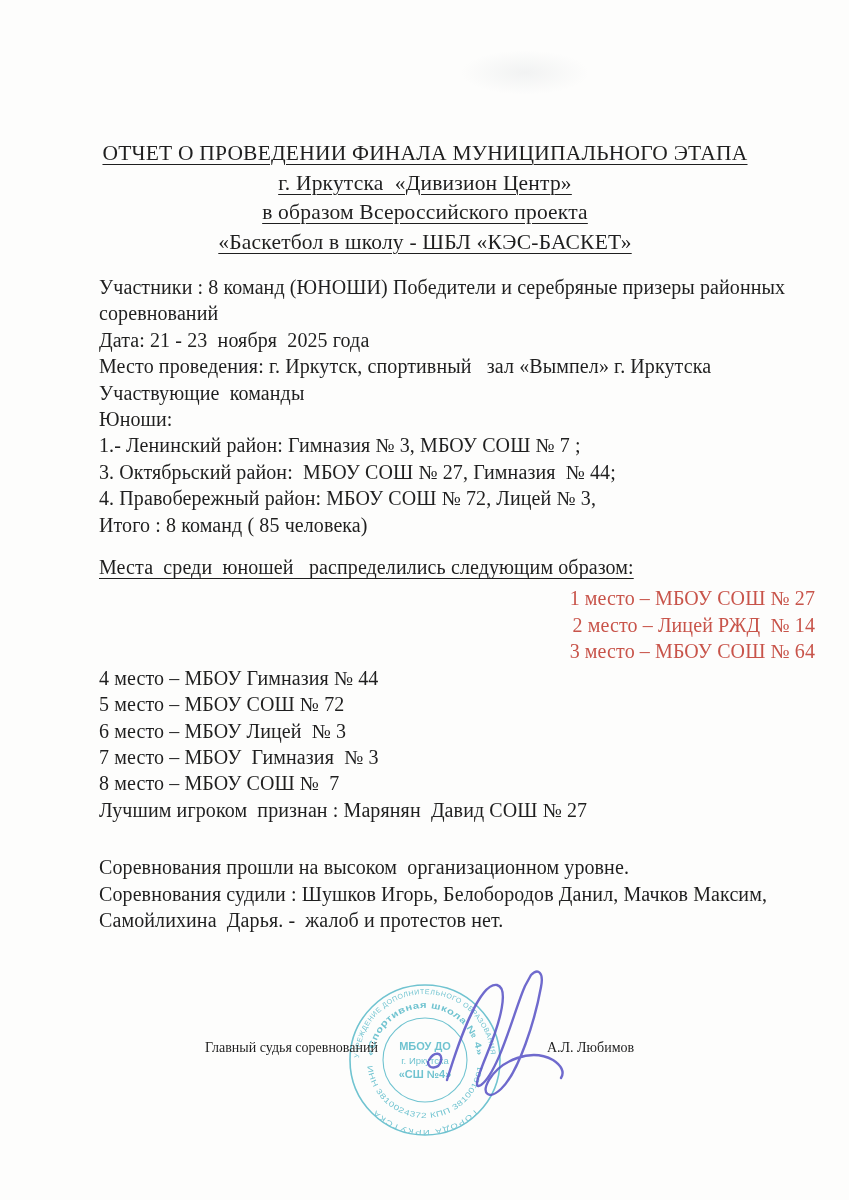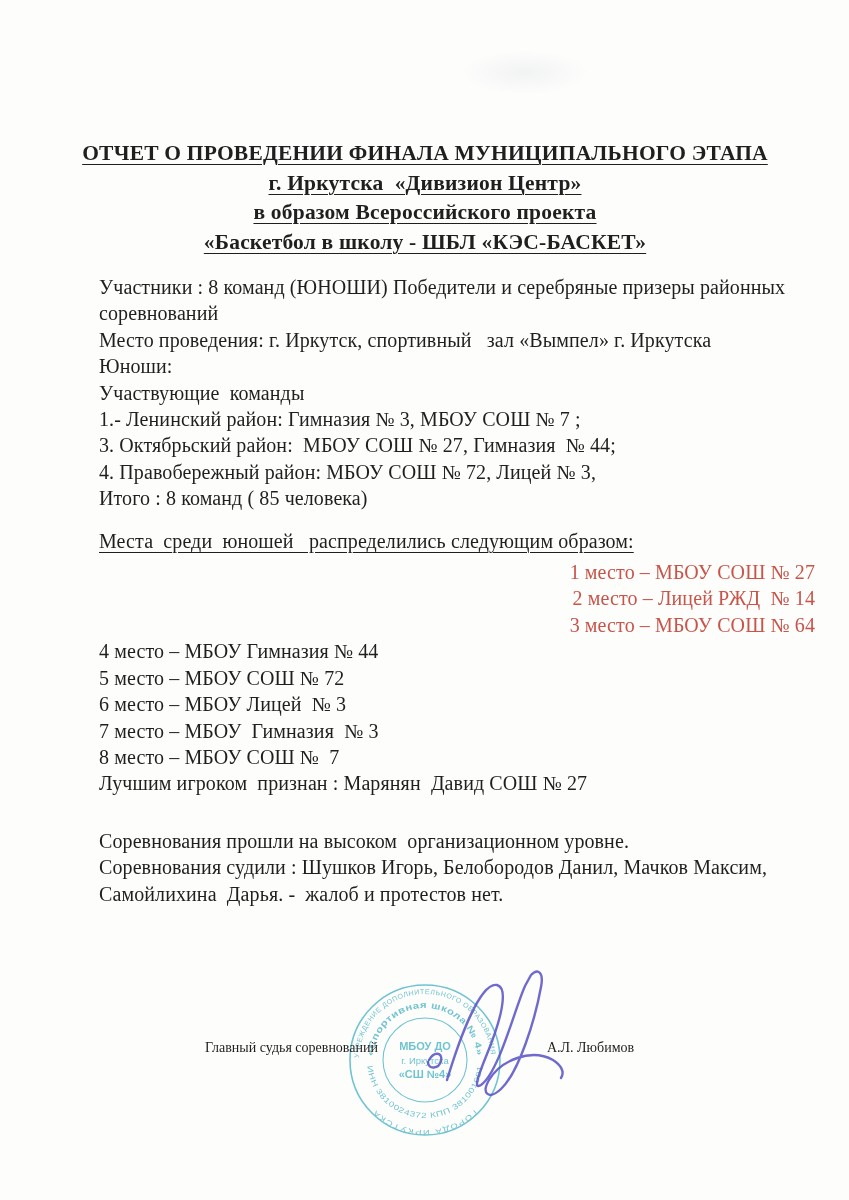--- a/index.html
+++ b/index.html
@@ -24,21 +24,20 @@
     text-align:center;
     font-size:21.5px;
     line-height:29.5px;
     letter-spacing:0.2px;
   }
   .title-block .t-line{
     text-decoration:underline;
     text-decoration-thickness:1.3px;
     text-underline-offset:4px;
     white-space:pre-wrap;
-    font-weight:bold;
   }
   .body-block{
     position:absolute;top:274px;left:99px;width:716px;
     font-size:20px;
     line-height:26.4px;
     letter-spacing:0.1px;
   }
   .line{white-space:pre-wrap;}
   .results-heading{
     margin-top:16px;
@@ -76,23 +75,24 @@
   <div class="title-block">
     <div class="t-line">ОТЧЕТ О ПРОВЕДЕНИИ ФИНАЛА МУНИЦИПАЛЬНОГО ЭТАПА</div>
     <div class="t-line">г. Иркутска  «Дивизион Центр»</div>
     <div class="t-line">в образом Всероссийского проекта</div>
     <div class="t-line">«Баскетбол в школу - ШБЛ «КЭС-БАСКЕТ»</div>
   </div>
 
   <div class="body-block">
     <div class="line">Участники : 8 команд (ЮНОШИ) Победители и серебряные призеры районных</div>
     <div class="line">соревнований</div>
+    <div class="line">Дата: 21 - 23  ноября  2025 года</div>
     <div class="line">Место проведения: г. Иркутск, спортивный   зал «Вымпел» г. Иркутска</div>
+    <div class="line">Участвующие  команды</div>
     <div class="line">Юноши:</div>
-    <div class="line">Участвующие  команды</div>
     <div class="line">1.- Ленинский район: Гимназия № 3, МБОУ СОШ № 7 ;</div>
     <div class="line">3. Октябрьский район:  МБОУ СОШ № 27, Гимназия  № 44;</div>
     <div class="line">4. Правобережный район: МБОУ СОШ № 72, Лицей № 3,</div>
     <div class="line">Итого : 8 команд ( 85 человека)</div>
 
     <div class="line results-heading">Места  среди  юношей   распределились следующим образом:</div>
     <div class="line place-red">1 место – МБОУ СОШ № 27</div>
     <div class="line place-red">2 место – Лицей РЖД  № 14</div>
     <div class="line place-red">3 место – МБОУ СОШ № 64</div>
     <div class="line">4 место – МБОУ Гимназия № 44</div>

